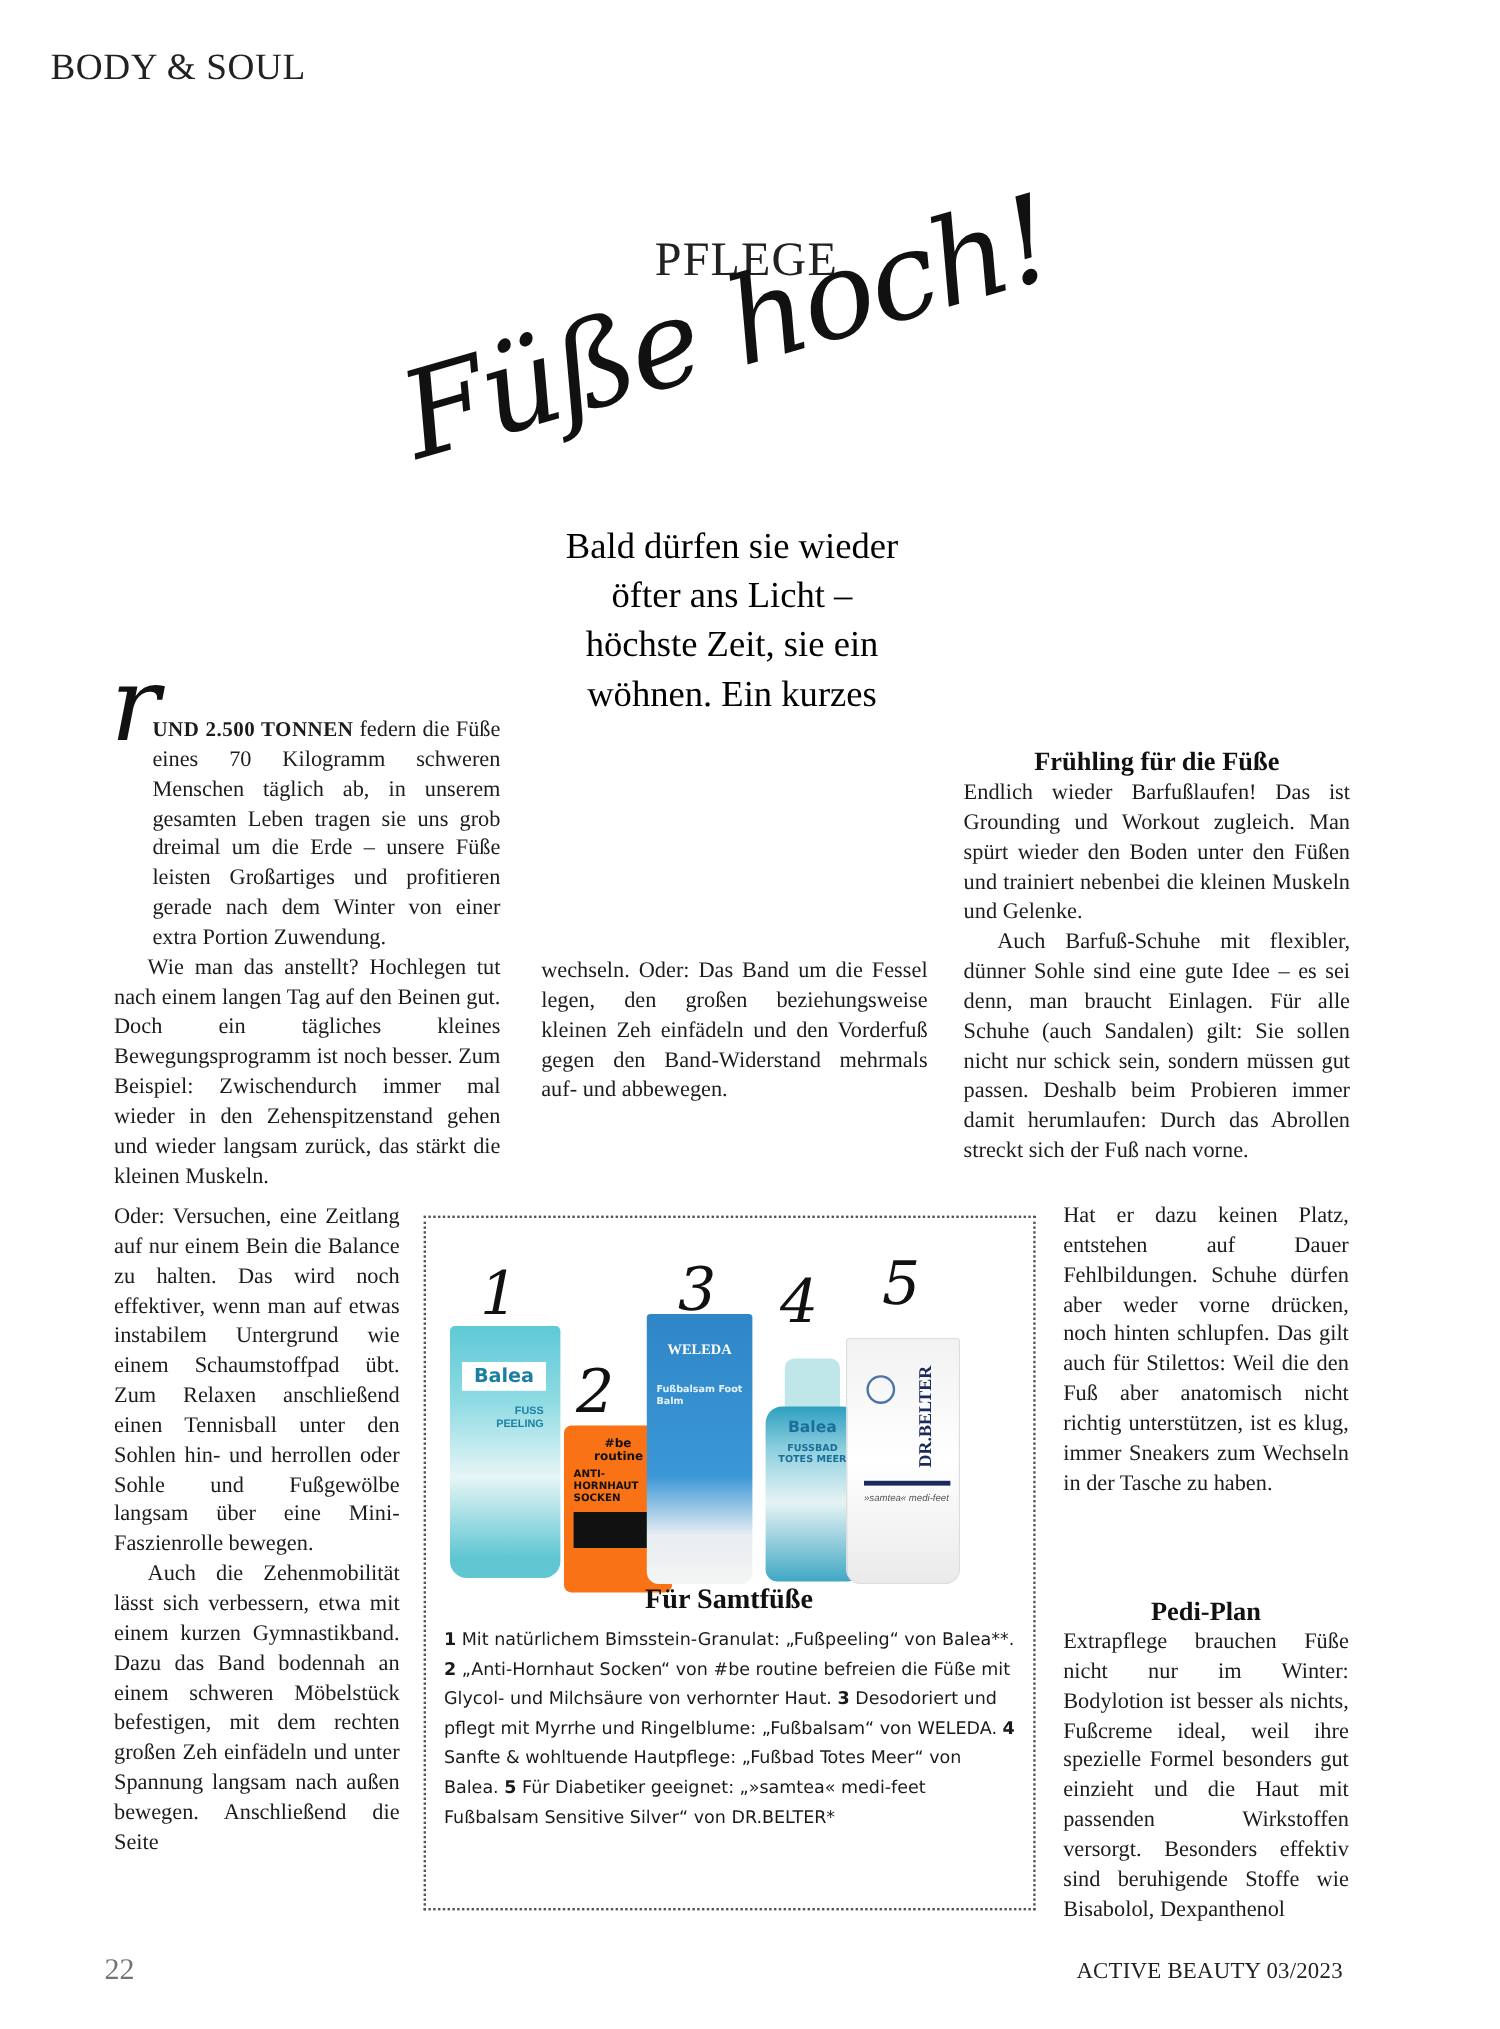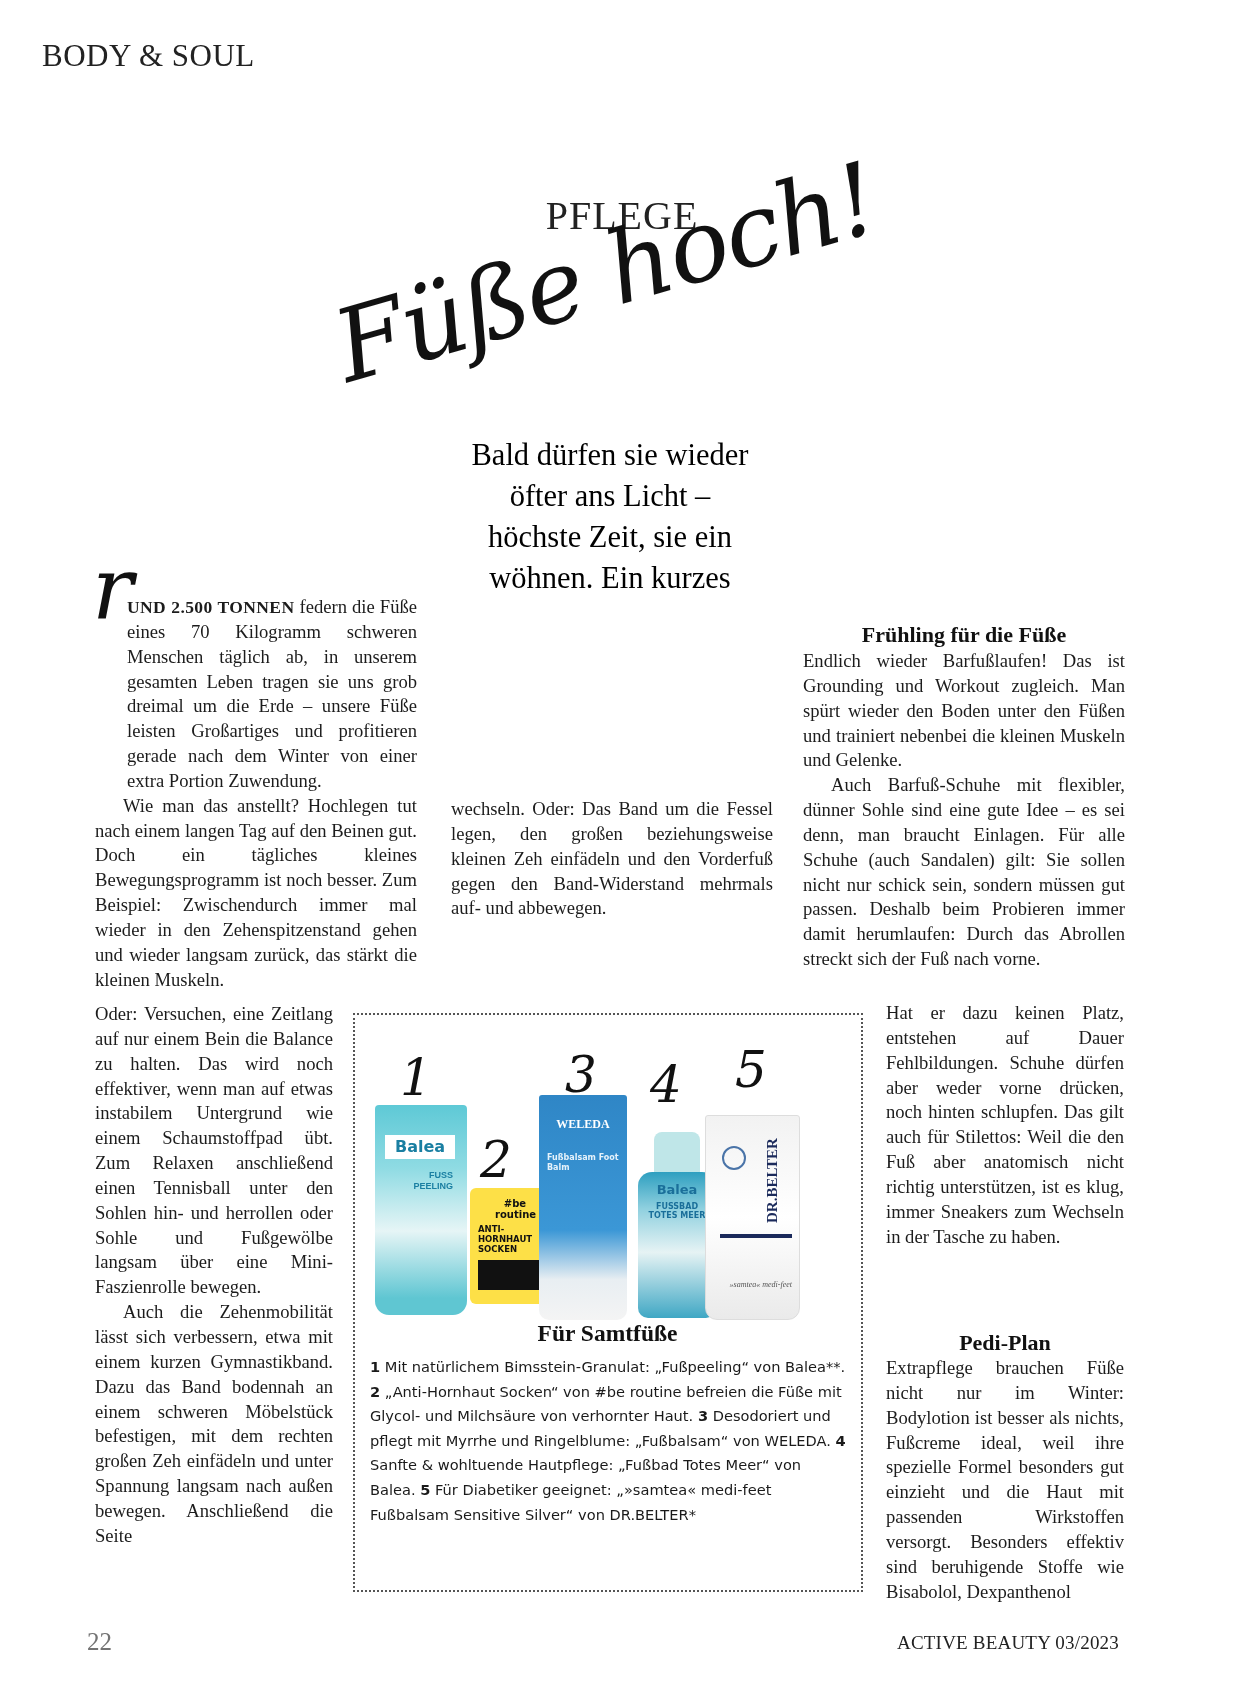--- a/index.html
+++ b/index.html
@@ -36,37 +36,37 @@
   .subhead { font-weight: bold; font-size: 22px; text-align: center; line-height: 26px; margin-bottom: 0px; color: #111; }
   .col3 .subhead { margin-bottom: 1px; }
 
   .product-box { left: 353px; top: 1013px; width: 510px; height: 579px; border: 2.5px dotted #555; }
   .product-num { position: absolute; font-family: "DejaVu Serif", serif; font-style: italic; font-size: 50px; line-height: 1; color: #111; }
 
   .prod { position: absolute; }
   .tube1 { left: 20px; top: 90px; width: 92px; height: 210px; background: linear-gradient(180deg, #5ec9d6 0%, #8fdbe3 30%, #e6f5f6 60%, #5fc6d2 92%); border-radius: 4px 4px 14px 14px; }
   .tube1 .brand { position: absolute; left: 10px; top: 30px; width: 70px; height: 24px; background: #fff; color: #1a7fa2; font-family: "DejaVu Sans", sans-serif; font-weight: bold; font-size: 16px; text-align: center; line-height: 24px; }
   .tube1 .lbl { position: absolute; left: 14px; top: 65px; width: 64px; color: #1a7fa2; font-family: Liberation Sans, sans-serif; font-weight: bold; font-size: 9px; text-align: right; line-height: 11px; }
-  .sachet { left: 115px; top: 173px; width: 90px; height: 116px; background: #fde047; border-radius: 6px; }
+  .sachet { left: 115px; top: 173px; width: 90px; height: 139px; background: #f97316; border-radius: 6px; }
   .sachet .brand { position: absolute; left: 25px; top: 10px; width: 40px; color: #111; font-family: "DejaVu Sans", sans-serif; font-weight: bold; font-size: 10px; text-align: center; }
   .sachet .lbl { position: absolute; left: 8px; top: 36px; width: 74px; color: #111; font-family: "DejaVu Sans", sans-serif; font-weight: bold; font-size: 8.5px; line-height: 10px; }
   .sachet .blk { position: absolute; left: 8px; top: 72px; width: 74px; height: 30px; background: #111; }
   .tube3 { left: 184px; top: 80px; width: 88px; height: 225px; background: linear-gradient(180deg, #2f86c6 0%, #3b97d6 60%, #e8eef2 82%, #f4f4f4 100%); border-radius: 3px 3px 10px 10px; }
   .tube3 .brand { position: absolute; left: 8px; top: 22px; width: 72px; color: #fff; font-family: Liberation Serif, serif; font-weight: bold; font-size: 12px; text-align: center; }
   .tube3 .lbl { position: absolute; left: 8px; top: 58px; width: 72px; color: #e5f2fb; font-family: "DejaVu Sans", sans-serif; font-size: 8px; line-height: 10px; font-weight: bold; }
   .bottle4 { left: 283px; top: 117px; width: 78px; height: 186px; }
   .bottle4 .cap { position: absolute; left: 16px; top: 0; width: 46px; height: 42px; background: #bfe6e8; border-radius: 8px 8px 2px 2px; }
   .bottle4 .body { position: absolute; left: 0; top: 40px; width: 78px; height: 146px; background: linear-gradient(180deg, #2e9fc0 0%, #8fd0df 25%, #e6f3f4 55%, #3fa7c4 100%); border-radius: 14px 14px 10px 10px; }
   .bottle4 .brand { position: absolute; left: 8px; top: 50px; width: 62px; color: #1a6f9a; font-family: "DejaVu Sans", sans-serif; font-weight: bold; font-size: 13px; text-align: center; }
   .bottle4 .lbl { position: absolute; left: 8px; top: 70px; width: 62px; color: #1a6f9a; font-family: "DejaVu Sans", sans-serif; font-weight: bold; font-size: 8px; line-height: 9px; text-align: center; }
   .tube5 { left: 350px; top: 100px; width: 95px; height: 205px; background: linear-gradient(180deg, #f2f2f2 0%, #ffffff 50%, #eaeaea 100%); border: 1px solid #ddd; border-radius: 3px 3px 12px 12px; }
   .tube5 .brand { position: absolute; left: 58px; top: 10px; width: 30px; height: 110px; color: #1b2a5b; font-family: "Liberation Serif", serif; font-weight: bold; font-size: 15px; writing-mode: vertical-rl; transform: rotate(180deg); text-align: center; }
   .tube5 .stripe { position: absolute; left: 14px; top: 118px; width: 72px; height: 4px; background: #1b2a5b; }
   .tube5 .logo { position: absolute; left: 16px; top: 30px; width: 24px; height: 24px; border-radius: 50%; border: 2px solid #4a74a8; }
-  .tube5 .lbl { position: absolute; left: 14px; top: 128px; width: 72px; color: #555; font-family: Liberation Serif, serif; font-style: italic; font-size: 8px; line-height: 10px; text-align: right; margin-top: 36px; }
+  .tube5 .lbl { position: absolute; left: 14px; top: 128px; width: 72px; color: #555; font-family: Liberation Sans, sans-serif; font-style: italic; font-size: 8px; line-height: 10px; text-align: left; }
 
   .box-title { position: absolute; left: 0; width: 505px; top: 305px; text-align: center; font-weight: bold; font-size: 23.5px; color: #111; }
   .box-caption { position: absolute; left: 15px; top: 340px; width: 480px; font-family: "DejaVu Sans", "Liberation Sans", sans-serif; font-size: 14.6px; line-height: 24.6px; color: #1a1a1a; }
   .box-caption b { font-weight: bold; }
 
   .folio { left: 87px; top: 1628px; font-size: 25px; color: #737373; }
   .footer-pub { right: 131px; top: 1632px; font-size: 19px; letter-spacing: 0.2px; color: #222; }
 </style>
 </head>
 <body>

